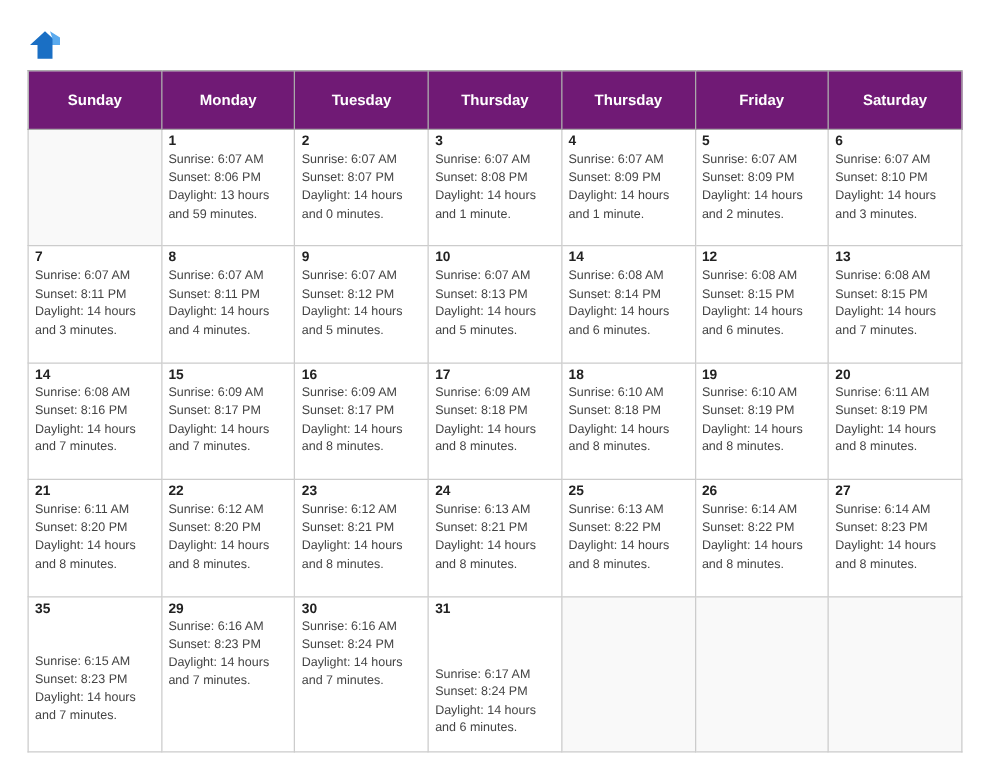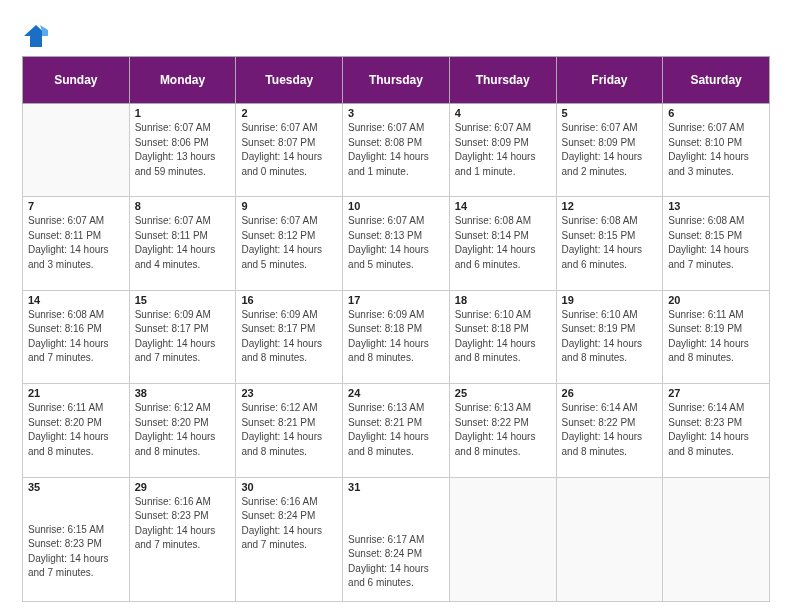--- a/index.html
+++ b/index.html
@@ -286,21 +286,21 @@
         </tr>
         <tr>
           <td>
             <span class="day-num">21</span>
             <div class="day-detail" style="white-space: pre-line;">Sunrise: 6:11 AM
 Sunset: 8:20 PM
 Daylight: 14 hours
 and 8 minutes.</div>
           </td>
           <td>
-            <span class="day-num">38</span>
+            <span class="day-num">22</span>
             <div class="day-detail" style="white-space: pre-line;">Sunrise: 6:12 AM
 Sunset: 8:20 PM
 Daylight: 14 hours
 and 8 minutes.</div>
           </td>
           <td>
             <span class="day-num">23</span>
             <div class="day-detail" style="white-space: pre-line;">Sunrise: 6:12 AM
 Sunset: 8:21 PM
 Daylight: 14 hours

